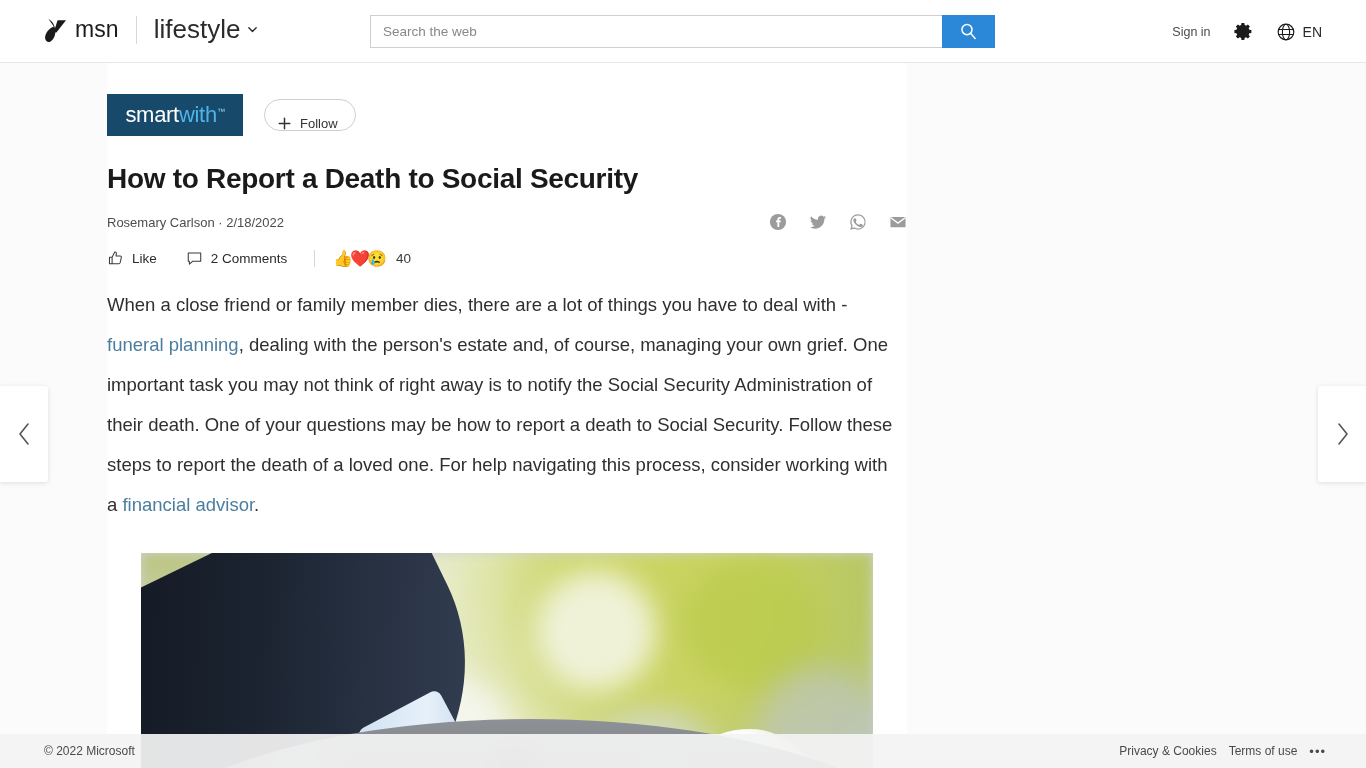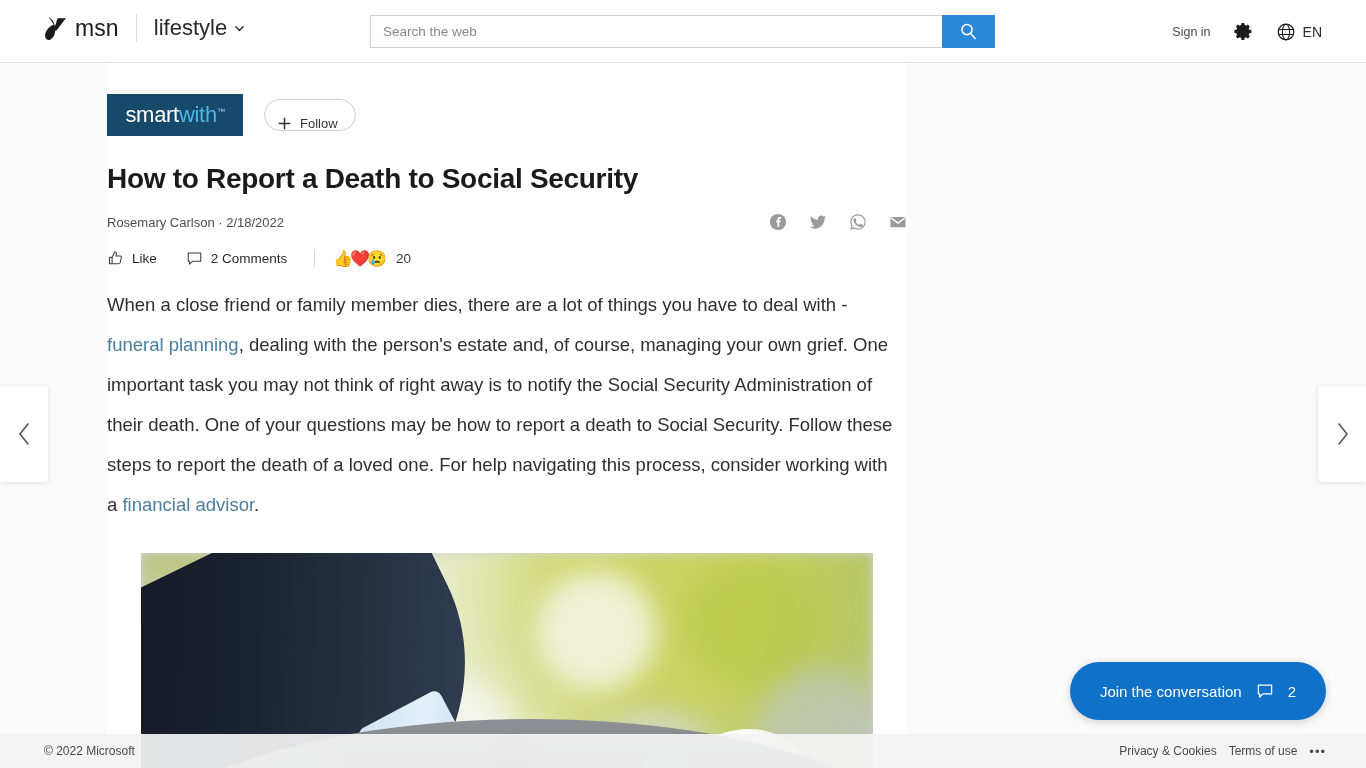--- a/index.html
+++ b/index.html
@@ -18,21 +18,21 @@
     width: 1366px; height: 63px;
     background: #ffffff;
     border-bottom: 1px solid #e6e6e6;
   }
   .brand { position: absolute; left: 44px; top: 14px; display: flex; align-items: center; }
   .msn-logo { display: flex; align-items: center; gap: 7px; }
   .butterfly { width: 24px; height: 26px; display: block; }
   .msn-text { font-size: 23px; color: #1b1b1b; letter-spacing: .1px; font-weight: 400; }
   .brand-divider { width: 1px; height: 28px; background: #d8d8d8; margin: 0 17px; }
   .vertical-name {
-    font-size: 22px; color: #2b2b2b; font-weight: 400;
+    font-size: 26px; color: #2b2b2b; font-weight: 400;
     display: flex; align-items: center; gap: 7px; cursor: pointer;
   }
   .chev-down { width: 11px; height: 11px; display: block; }
 
   .searchbar {
     position: absolute; left: 370px; top: 15px;
     width: 625px; height: 33px;
     display: flex;
   }
   .search-input {
@@ -366,21 +366,21 @@
         <svg viewBox="0 0 18 18">
           <path d="M2.4 3.2 h13.2 v8.6 H7.2 L3.6 15 v-3.2 H2.4 Z" fill="none" stroke="#3a3a3a" stroke-width="1.1" stroke-linejoin="round"></path>
         </svg>
         <span>2 Comments</span>
       </div>
       <div class="react-divider"></div>
       <div class="emoji-group">
         <span class="emoji">👍</span>
         <span class="emoji">❤️</span>
         <span class="emoji">😢</span>
-        <span class="react-count">20</span>
+        <span class="react-count">40</span>
       </div>
     </div>
 
     <p class="body-text"><span>When a close friend or family member dies, there are a lot of things you have to deal with - </span><a>funeral planning</a><span>, dealing with the person's estate and, of course, managing your own grief. One important task you may not think of right away is to notify the Social Security Administration of their death. One of your questions may be how to report a death to Social Security. Follow these steps to report the death of a loved one. For help navigating this process, consider working with a </span><a>financial advisor</a><span>.</span></p>
 
     <div class="hero-wrap">
       <div class="hero">
         <div class="bg-green"></div>
         <div class="blur-blob b1"></div>
         <div class="blur-blob b2"></div>
@@ -395,27 +395,20 @@
         <div class="leaf leaf3"></div>
         <div class="rose"></div>
         <div class="hand"></div>
         <div class="finger f1"></div>
         <div class="finger f2"></div>
         <div class="stone"></div>
       </div>
     </div>
   </div>
 
-  <button class="join-btn">
-    <span>Join the conversation</span>
-    <svg viewBox="0 0 18 18">
-      <path d="M2.4 3.2 h13.2 v8.6 H7.2 L3.6 15 v-3.2 H2.4 Z" fill="none" stroke="#ffffff" stroke-width="1.3" stroke-linejoin="round"></path>
-    </svg>
-    <span class="join-count">2</span>
-  </button>
 
   <div class="footer">
     <span class="footer-left">© 2022 Microsoft</span>
     <span class="footer-right">
       <span>Privacy &amp; Cookies</span>
       <span>Terms of use</span>
       <span class="foot-ellipsis">•••</span>
     </span>
   </div>
 

